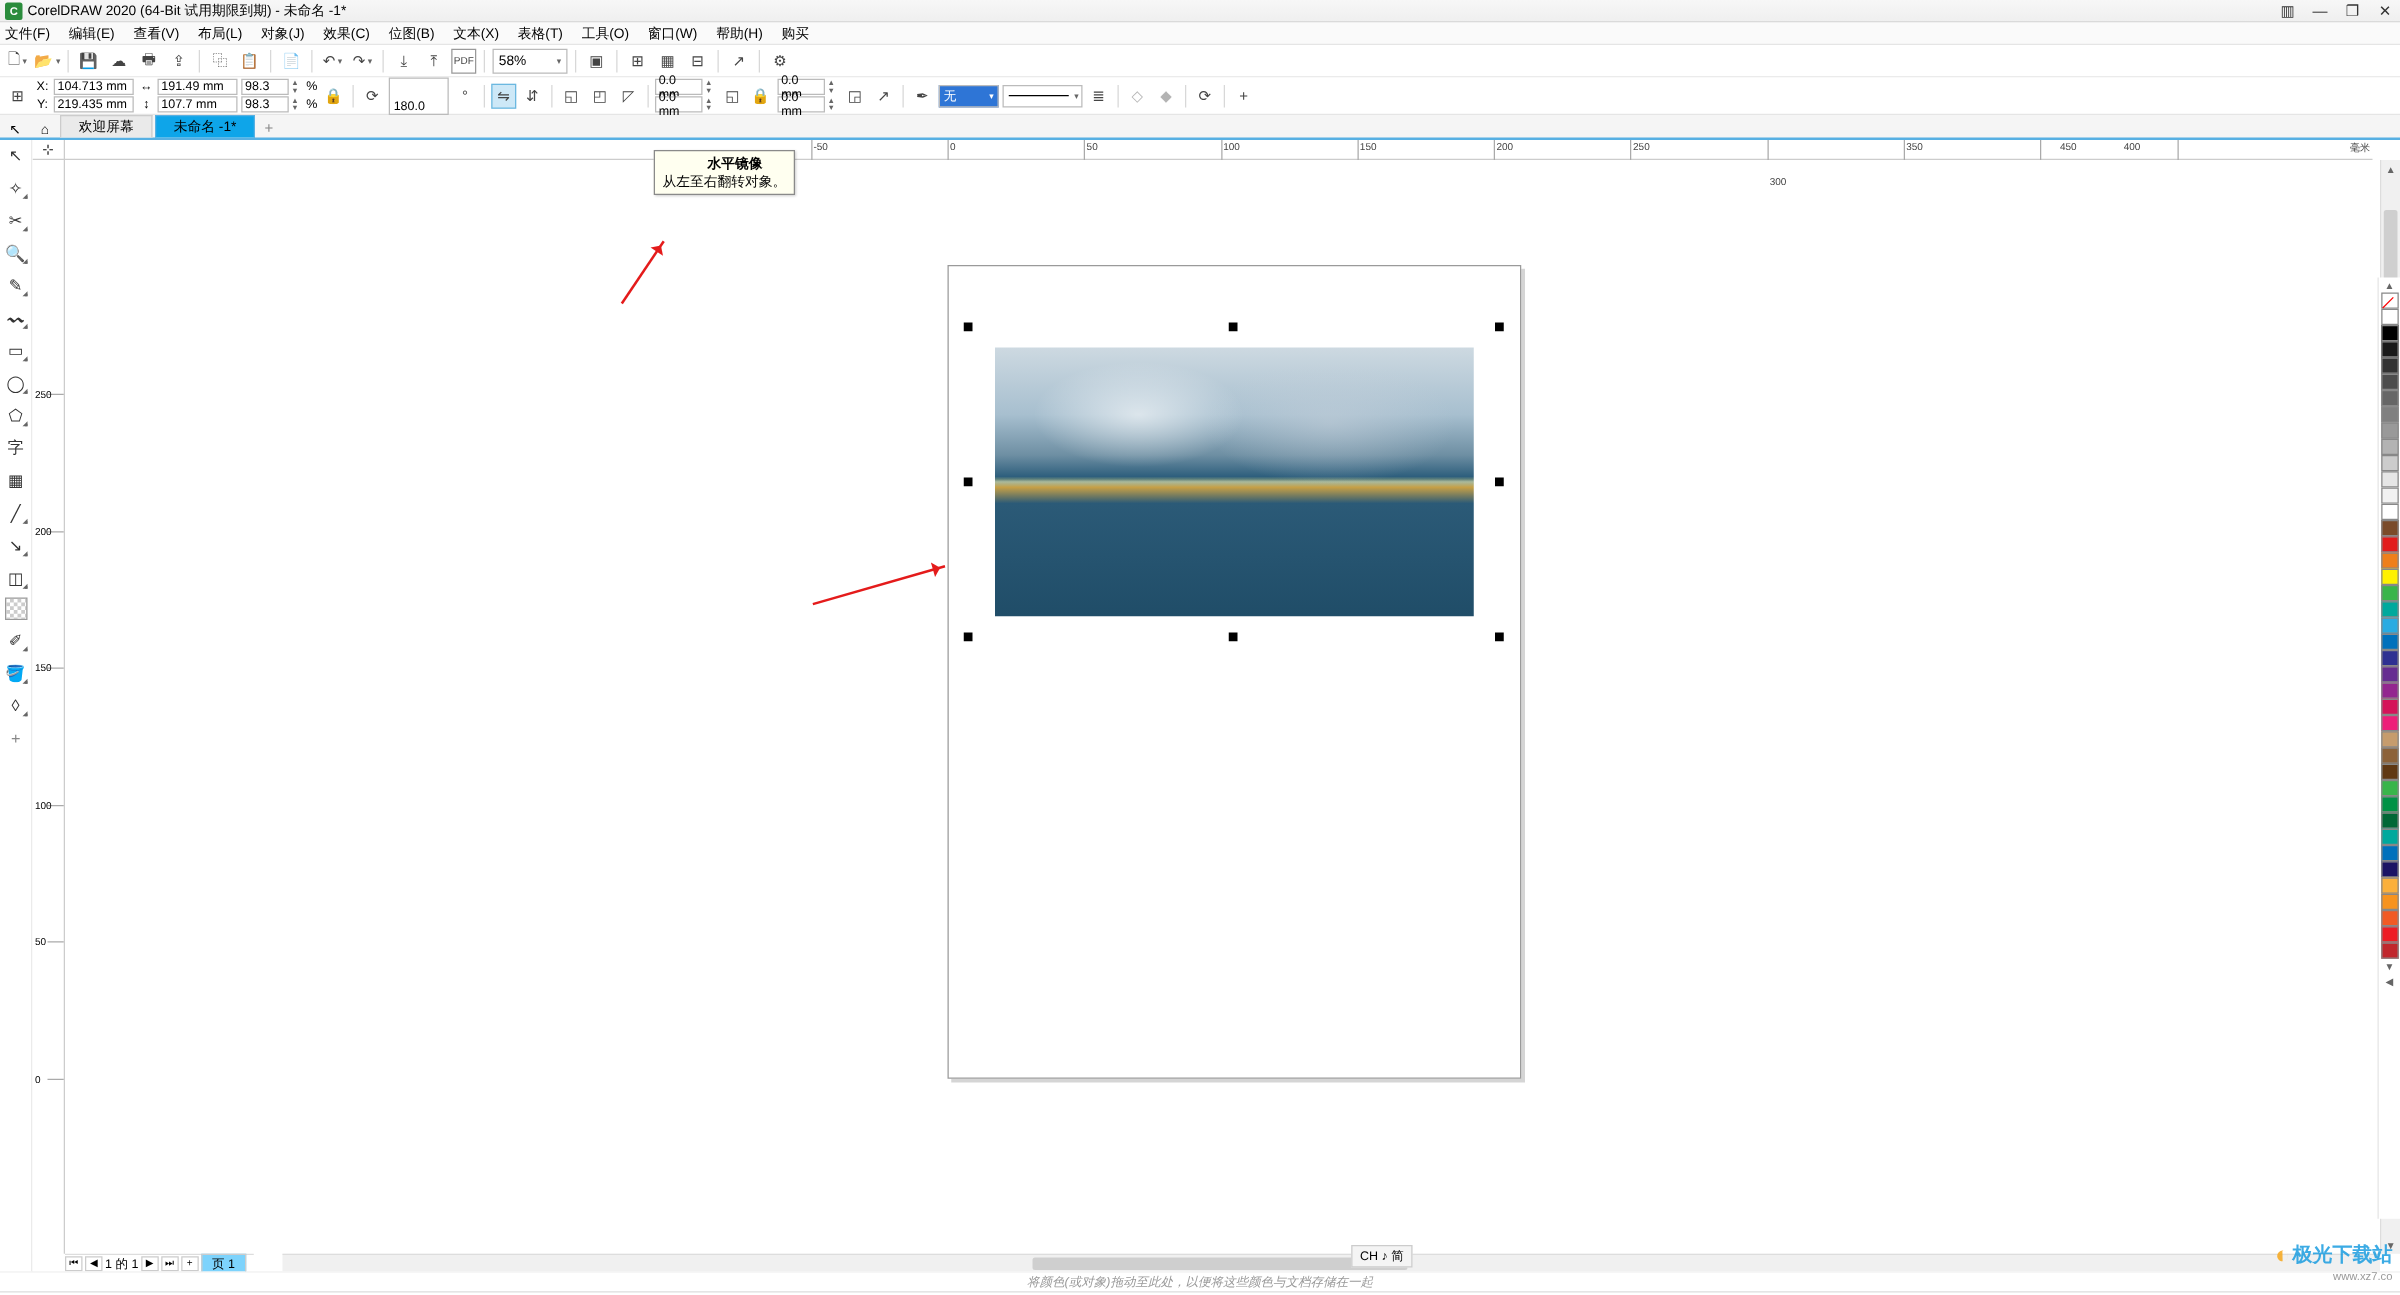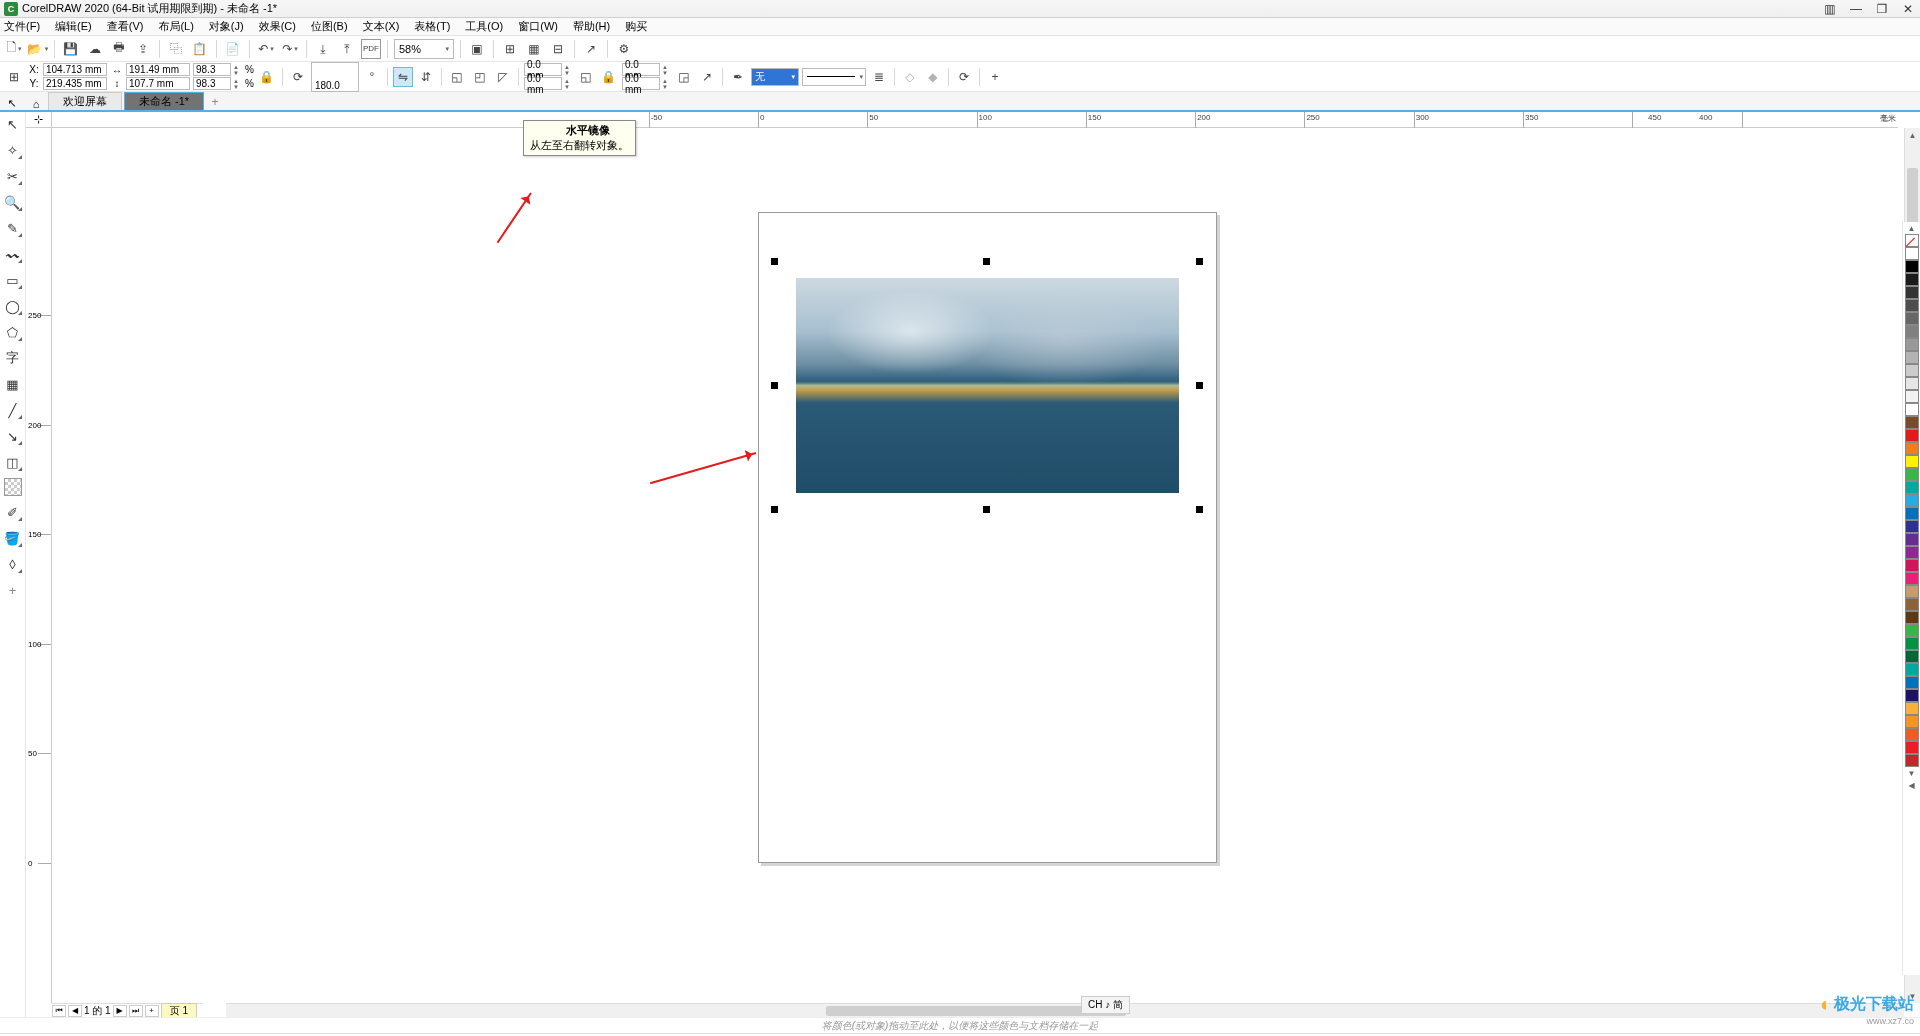--- a/index.html
+++ b/index.html
@@ -33,21 +33,21 @@
 .outline-combo{width:48px;height:18px;border:1px solid #bbb;display:flex;align-items:center;padding:0 3px;font-size:10px;background:#fff;}
 .outline-combo.sel{background:#2e75d6;color:#fff;}
 .outline-combo::after{content:"▾";font-size:7px;margin-left:auto;}
 .line-combo{width:64px;height:18px;border:1px solid #bbb;background:#fff;display:flex;align-items:center;}
 .line-combo .ln{flex:1;height:1px;background:#000;margin:0 4px;}
 .line-combo::after{content:"▾";font-size:7px;margin-right:2px;color:#666;}
 
 .doctabs { height: 20px; display: flex; align-items: flex-end; border-bottom: 2px solid #57b0e3; background:#f5f5f5;}
 .doctabs .pretab{width:24px; display:flex; align-items:center; justify-content:center;}
 .doctab { height: 18px; padding: 0 14px; display: flex; align-items: center; font-size: 11px; background:#eaeaea; border:1px solid #ccc; border-bottom:none; margin-right:2px;}
-.doctab.active { background:#737373; border-color:#57b0e3;}
+.doctab.active { background:#0ea5e9; border-color:#57b0e3;}
 .addtab{width:18px;height:16px;display:flex;align-items:center;justify-content:center;font-size:12px;color:#888;}
 
 .workspace { position: relative; height: 905px; display: flex; }
 .toolbox { width: 26px; background: #fff; border-right: 1px solid #e5e5e5; display: flex; flex-direction: column; align-items: center; padding-top: 2px; gap: 6px;}
 .toolbox .tool { width: 20px; height: 20px; display: flex; align-items: center; justify-content: center; font-size: 13px; color:#333; position:relative;}
 .toolbox .tool.fly::after{content:"";position:absolute;right:1px;bottom:1px;border:2px solid transparent;border-right-color:#666;border-bottom-color:#666;}
 .toolbox .tool.trans{width:18px;height:18px;background-image:repeating-conic-gradient(#ccc 0 25%,#fff 0 50%);background-size:6px 6px;border:1px solid #999;}
 .toolbox .tool.plus{color:#888;}
 
 .canvas-area { flex: 1; position: relative; background: #fff; overflow: hidden; }
@@ -81,21 +81,21 @@
 .tooltip { position: absolute; left: 497px; top: 8px; background: #fffff0; border: 1px solid #8a8a8a; padding: 2px 6px; font-size: 11px; box-shadow: 1px 1px 2px rgba(0,0,0,.2);}
 .tooltip .tt-title{font-weight:bold;margin-left:36px;}
 
 .vscroll{position:absolute;right:0;top:16px;bottom:14px;width:16px;background:#f0f0f0;border-left:1px solid #ddd;}
 .vscroll .thumb{position:absolute;top:40px;left:2px;right:2px;height:520px;background:#cfcfcf;border-radius:2px;}
 .vscroll .arr{position:absolute;left:0;right:0;height:14px;display:flex;align-items:center;justify-content:center;font-size:8px;color:#666;}
 .hscroll{position:absolute;left:200px;right:16px;bottom:0;height:14px;background:#f0f0f0;border-top:1px solid #ddd;}
 .hscroll .thumb{position:absolute;left:600px;top:2px;height:10px;width:300px;background:#cfcfcf;border-radius:2px;}
 .page-nav{position:absolute;left:26px;bottom:0;height:14px;display:flex;align-items:center;gap:2px;font-size:10px;border-top:1px solid #ddd;padding-right:6px;}
 .page-nav .navbtn{width:14px;height:12px;border:1px solid #ccc;display:flex;align-items:center;justify-content:center;font-size:8px;}
-.page-nav .ptab{padding:0 8px;border:1px solid #ccc;background:#fef9c3;}
+.page-nav .ptab{padding:0 8px;border:1px solid #ccc;background:#7dd3fc;}
 
 .colorbar { position: absolute; right: 0; top: 110px; width: 18px; bottom: 42px; background:#fff; border-left:1px solid #e5e5e5; display:flex; flex-direction:column; align-items:center;}
 .colorbar .sw { width: 14px; height: 13px; border: 1px solid #888; margin-bottom:0;}
 .colorbar .up,.colorbar .dn{height:12px;font-size:8px;display:flex;align-items:center;justify-content:center;color:#666;}
 
 .hintbar { height: 16px; display:flex; align-items:center; justify-content:center; font-size:10px; color:#999; font-style:italic; border-top:1px solid #eee;}
 .ime-badge{position:absolute;right:790px;bottom:22px;background:#f4f4f4;border:1px solid #ccc;padding:1px 6px;font-size:10px;}
 
 .statusbar { height: 20px; display:flex; align-items:center; font-size:11px; border-top:1px solid #ddd; padding:0 6px; gap:8px;}
 
@@ -344,21 +344,21 @@
         <div class="tlabel" style="left: 817.286px;">50</div>
         <div class="tick" style="left: 924.571px;"></div>
         <div class="tlabel" style="left: 926.571px;">100</div>
         <div class="tick" style="left: 1033.86px;"></div>
         <div class="tlabel" style="left: 1035.86px;">150</div>
         <div class="tick" style="left: 1143.14px;"></div>
         <div class="tlabel" style="left: 1145.14px;">200</div>
         <div class="tick" style="left: 1252.43px;"></div>
         <div class="tlabel" style="left: 1254.43px;">250</div>
         <div class="tick" style="left: 1361.71px;"></div>
-        <div class="tlabel" style="left: 1363.71px;">300</div>
+        <div class="tlabel" style="left: 1363.71px; margin-top: 28px;">300</div>
         <div class="tick" style="left: 1471px;"></div>
         <div class="tlabel" style="left: 1473px;">350</div>
         <div class="tick" style="left: 1580.29px;"></div>
         <div class="tlabel" style="left: 1647px;">400</div>
         <div class="tick" style="left: 1689.57px;"></div>
         <div class="tlabel" style="left: 1596px;">450</div>
       </div>
     <div class="vruler">
         <div class="tick" style="top: 735px;"></div>
         <div class="tlabel" style="top: 731px;">0</div>

